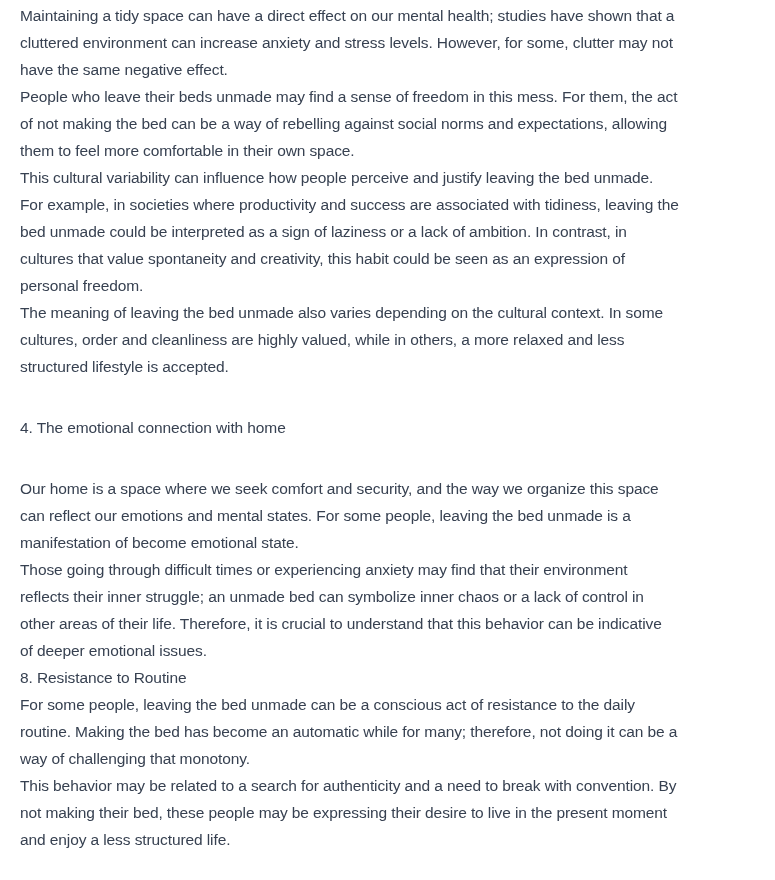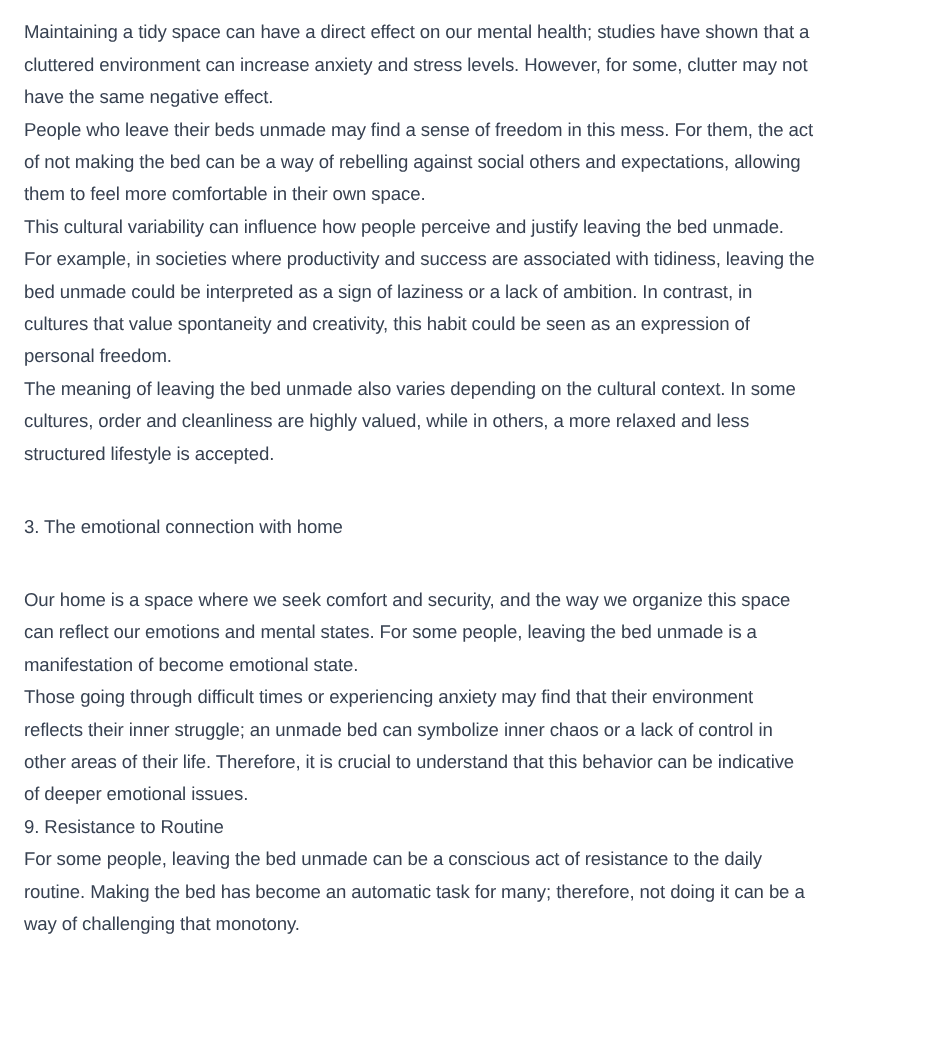--- a/index.html
+++ b/index.html
@@ -9,21 +9,21 @@
   }
   body {
     width: 775px;
     height: 880px;
     overflow: hidden;
     font-family: "Liberation Sans", "DejaVu Sans", sans-serif;
   }
   .document {
     box-sizing: border-box;
     width: 775px;
-    padding: 14px 18px 0 20px;
+    padding: 2px 18px 0 20px;
     color: #374151;
   }
   .block {
     margin: 0;
     font-size: 15.5px;
     line-height: 27px;
     letter-spacing: -0.1px;
     white-space: pre;
     font-weight: 400;
   }
@@ -32,35 +32,38 @@
   }
 </style>
 </head>
 <body>
 
 <div class="document">
   <p class="block">Maintaining a tidy space can have a direct effect on our mental health; studies have shown that a
 cluttered environment can increase anxiety and stress levels. However, for some, clutter may not
 have the same negative effect.</p>
   <p class="block">People who leave their beds unmade may find a sense of freedom in this mess. For them, the act
-of not making the bed can be a way of rebelling against social others and expectations, allowing
+of not making the bed can be a way of rebelling against social norms and expectations, allowing
 them to feel more comfortable in their own space.</p>
   <p class="block">This cultural variability can influence how people perceive and justify leaving the bed unmade.
 For example, in societies where productivity and success are associated with tidiness, leaving the
 bed unmade could be interpreted as a sign of laziness or a lack of ambition. In contrast, in
 cultures that value spontaneity and creativity, this habit could be seen as an expression of
 personal freedom.</p>
   <p class="block">The meaning of leaving the bed unmade also varies depending on the cultural context. In some
 cultures, order and cleanliness are highly valued, while in others, a more relaxed and less
 structured lifestyle is accepted.</p>
-  <p class="block spaced-heading">3. The emotional connection with home</p>
+  <p class="block spaced-heading">4. The emotional connection with home</p>
   <p class="block">Our home is a space where we seek comfort and security, and the way we organize this space
 can reflect our emotions and mental states. For some people, leaving the bed unmade is a
 manifestation of become emotional state.</p>
   <p class="block">Those going through difficult times or experiencing anxiety may find that their environment
 reflects their inner struggle; an unmade bed can symbolize inner chaos or a lack of control in
 other areas of their life. Therefore, it is crucial to understand that this behavior can be indicative
 of deeper emotional issues.</p>
-  <p class="block">9. Resistance to Routine</p>
+  <p class="block">8. Resistance to Routine</p>
   <p class="block">For some people, leaving the bed unmade can be a conscious act of resistance to the daily
-routine. Making the bed has become an automatic task for many; therefore, not doing it can be a
+routine. Making the bed has become an automatic while for many; therefore, not doing it can be a
 way of challenging that monotony.</p>
+  <p class="block">This behavior may be related to a search for authenticity and a need to break with convention. By
+not making their bed, these people may be expressing their desire to live in the present moment
+and enjoy a less structured life.</p>
 </div>
 
 </body></html>

